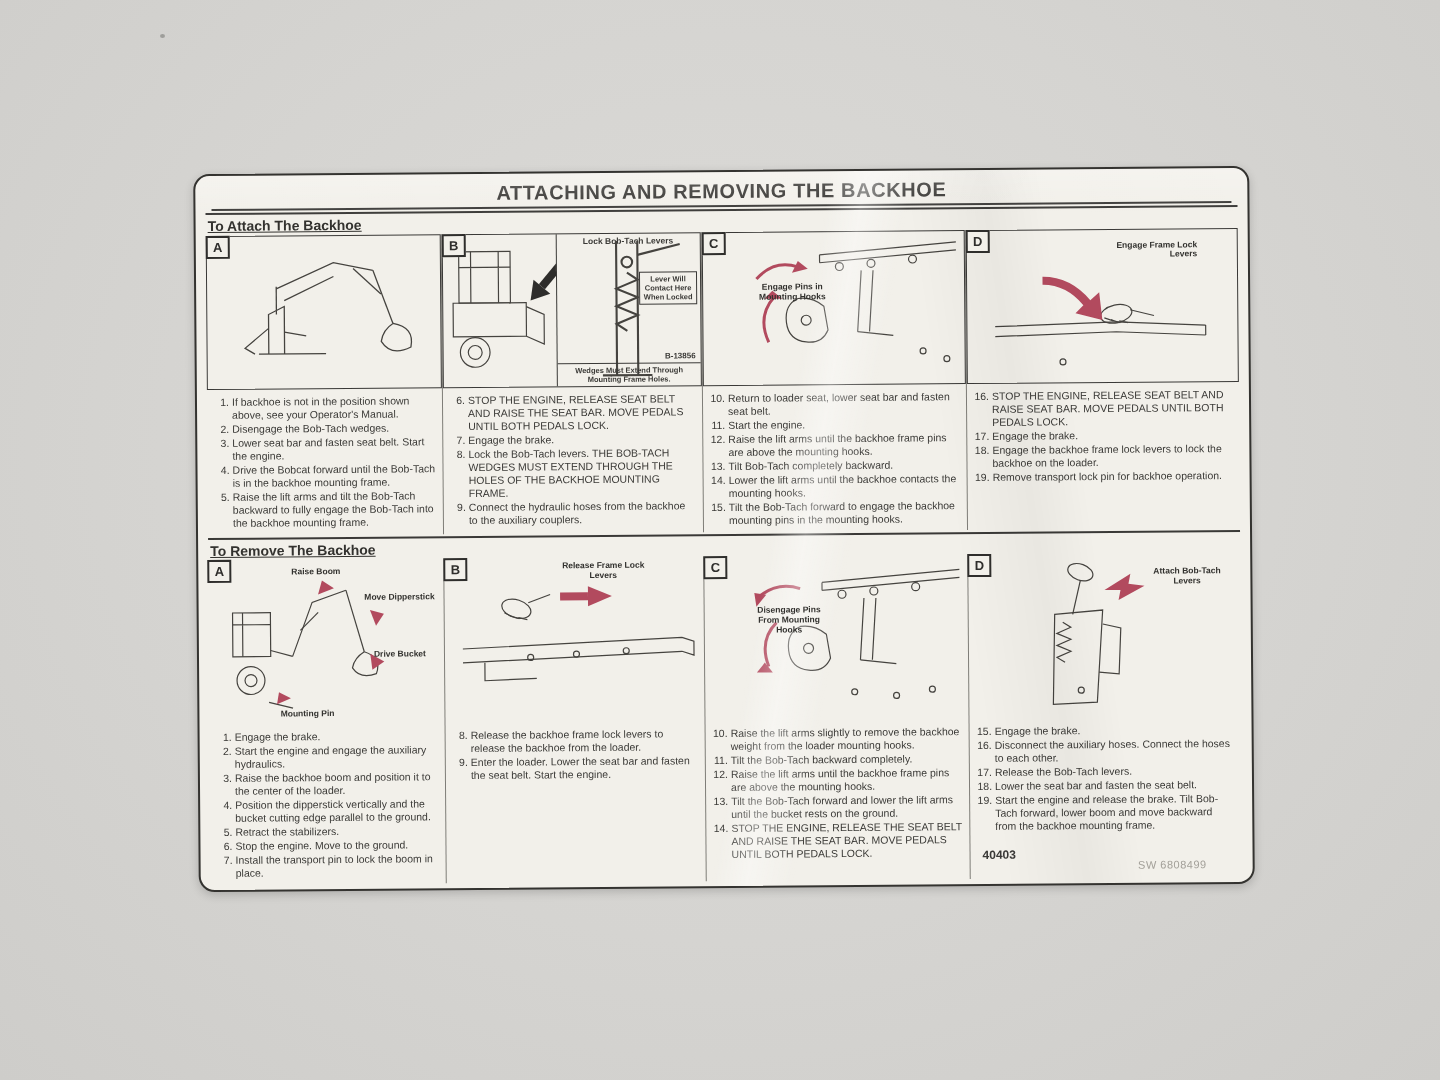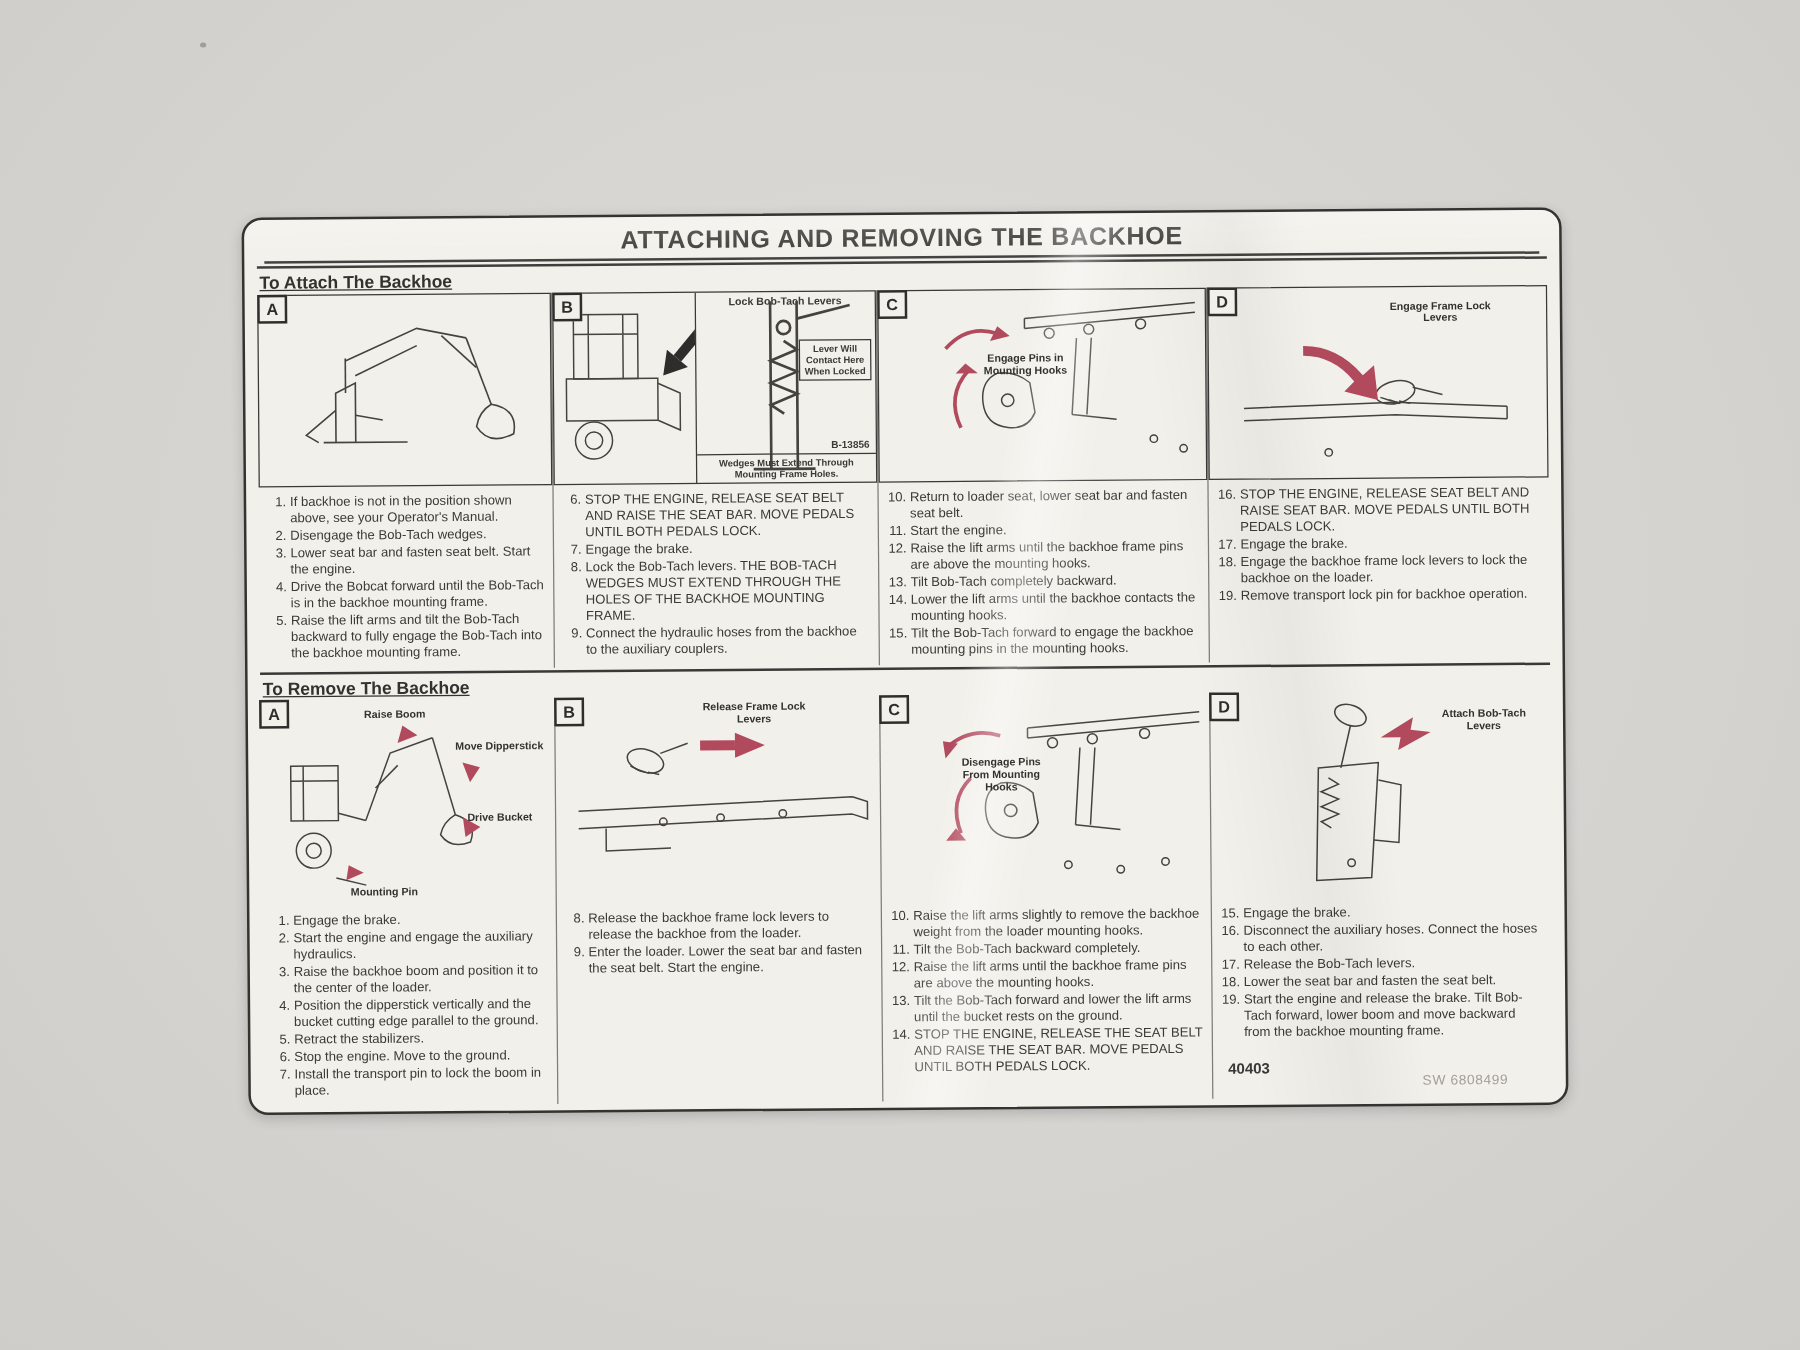--- a/index.html
+++ b/index.html
@@ -194,21 +194,21 @@
             <div class="step">
               <span class="sn">9.</span>
               <span class="st">Connect the hydraulic hoses from the backhoe to the auxiliary couplers.</span>
             </div>
           </div>
       </div>
 
       <div class="col">
         <div class="illus boxed">
           <span class="badge">C</span>
-          <span class="ann" style="left:20%;top:33%;margin-left:28px;">Engage Pins in Mounting Hooks</span>
+          <span class="ann" style="left:20%;top:33%;">Engage Pins in Mounting Hooks</span>
           <svg viewBox="0 0 264 152">
             <g stroke="#45433f" fill="none" stroke-width="1.2">
               <path d="M118 22 L256 10 M118 30 L256 18 M118 22 L118 30"></path>
               <circle cx="138" cy="34" r="4"></circle>
                 <circle cx="170" cy="31" r="4"></circle>
                 <circle cx="212" cy="27" r="4"></circle>
               <path d="M160 38 L156 100 M172 38 L168 100"></path>
               <path d="M156 100 L192 104"></path>
               <path d="M96 66 q-14 6 -12 24 q2 18 20 20 q16 2 22 -12 L122 74 q-12 -10 -26 -8 Z"></path>
               <circle cx="104" cy="88" r="5"></circle>
@@ -249,21 +249,21 @@
             <div class="step">
               <span class="sn">15.</span>
               <span class="st">Tilt the Bob-Tach forward to engage the backhoe mounting pins in the mounting hooks.</span>
             </div>
           </div>
       </div>
 
       <div class="col">
         <div class="illus boxed">
           <span class="badge">D</span>
-          <span class="ann" style="left:52%;top:7%;width:90px;">Engage Frame Lock Levers</span>
+          <span class="ann" style="left:52%;top:7%;width:90px;text-align:right;">Engage Frame Lock Levers</span>
           <svg viewBox="0 0 272 152">
             <g stroke="#45433f" fill="none" stroke-width="1.2">
               <path d="M28 96 L150 92 L240 96 M28 106 L150 102 L240 106 M240 96 L240 106"></path>
               <ellipse cx="150" cy="84" rx="16" ry="9" transform="rotate(-12 150 84)"></ellipse>
               <path d="M138 88 l9 3 M145 90 l9 3 M153 91 l9 2"></path>
               <path d="M164 80 L188 86"></path>
               <circle cx="96" cy="132" r="3"></circle>
             </g>
             <g fill="#b24a5e">
               <path d="M76 46 q28 0 48 24 l9 -8 l3 28 l-27 -7 l8 -8 q-17 -21 -41 -21 Z"></path>
@@ -385,21 +385,21 @@
             <div class="step">
               <span class="sn">9.</span>
               <span class="st">Enter the loader. Lower the seat bar and fasten the seat belt. Start the engine.</span>
             </div>
           </div>
       </div>
 
       <div class="col">
         <div class="illus open">
           <span class="badge">C</span>
-          <span class="ann" style="left:18%;top:30%;margin-left:12px;">Disengage Pins From Mounting Hooks</span>
+          <span class="ann" style="left:18%;top:30%;">Disengage Pins From Mounting Hooks</span>
           <svg viewBox="0 0 264 164">
             <g stroke="#45433f" fill="none" stroke-width="1.2">
               <path d="M118 26 L256 14 M118 34 L256 22 M118 26 L118 34"></path>
               <circle cx="138" cy="38" r="4"></circle>
                 <circle cx="170" cy="35" r="4"></circle>
                 <circle cx="212" cy="31" r="4"></circle>
               <path d="M160 42 L156 104 M172 42 L168 104"></path>
               <path d="M156 104 L192 108"></path>
               <path d="M96 70 q-14 6 -12 24 q2 18 20 20 q16 2 22 -12 L122 78 q-12 -10 -26 -8 Z"></path>
               <circle cx="104" cy="92" r="5"></circle>

